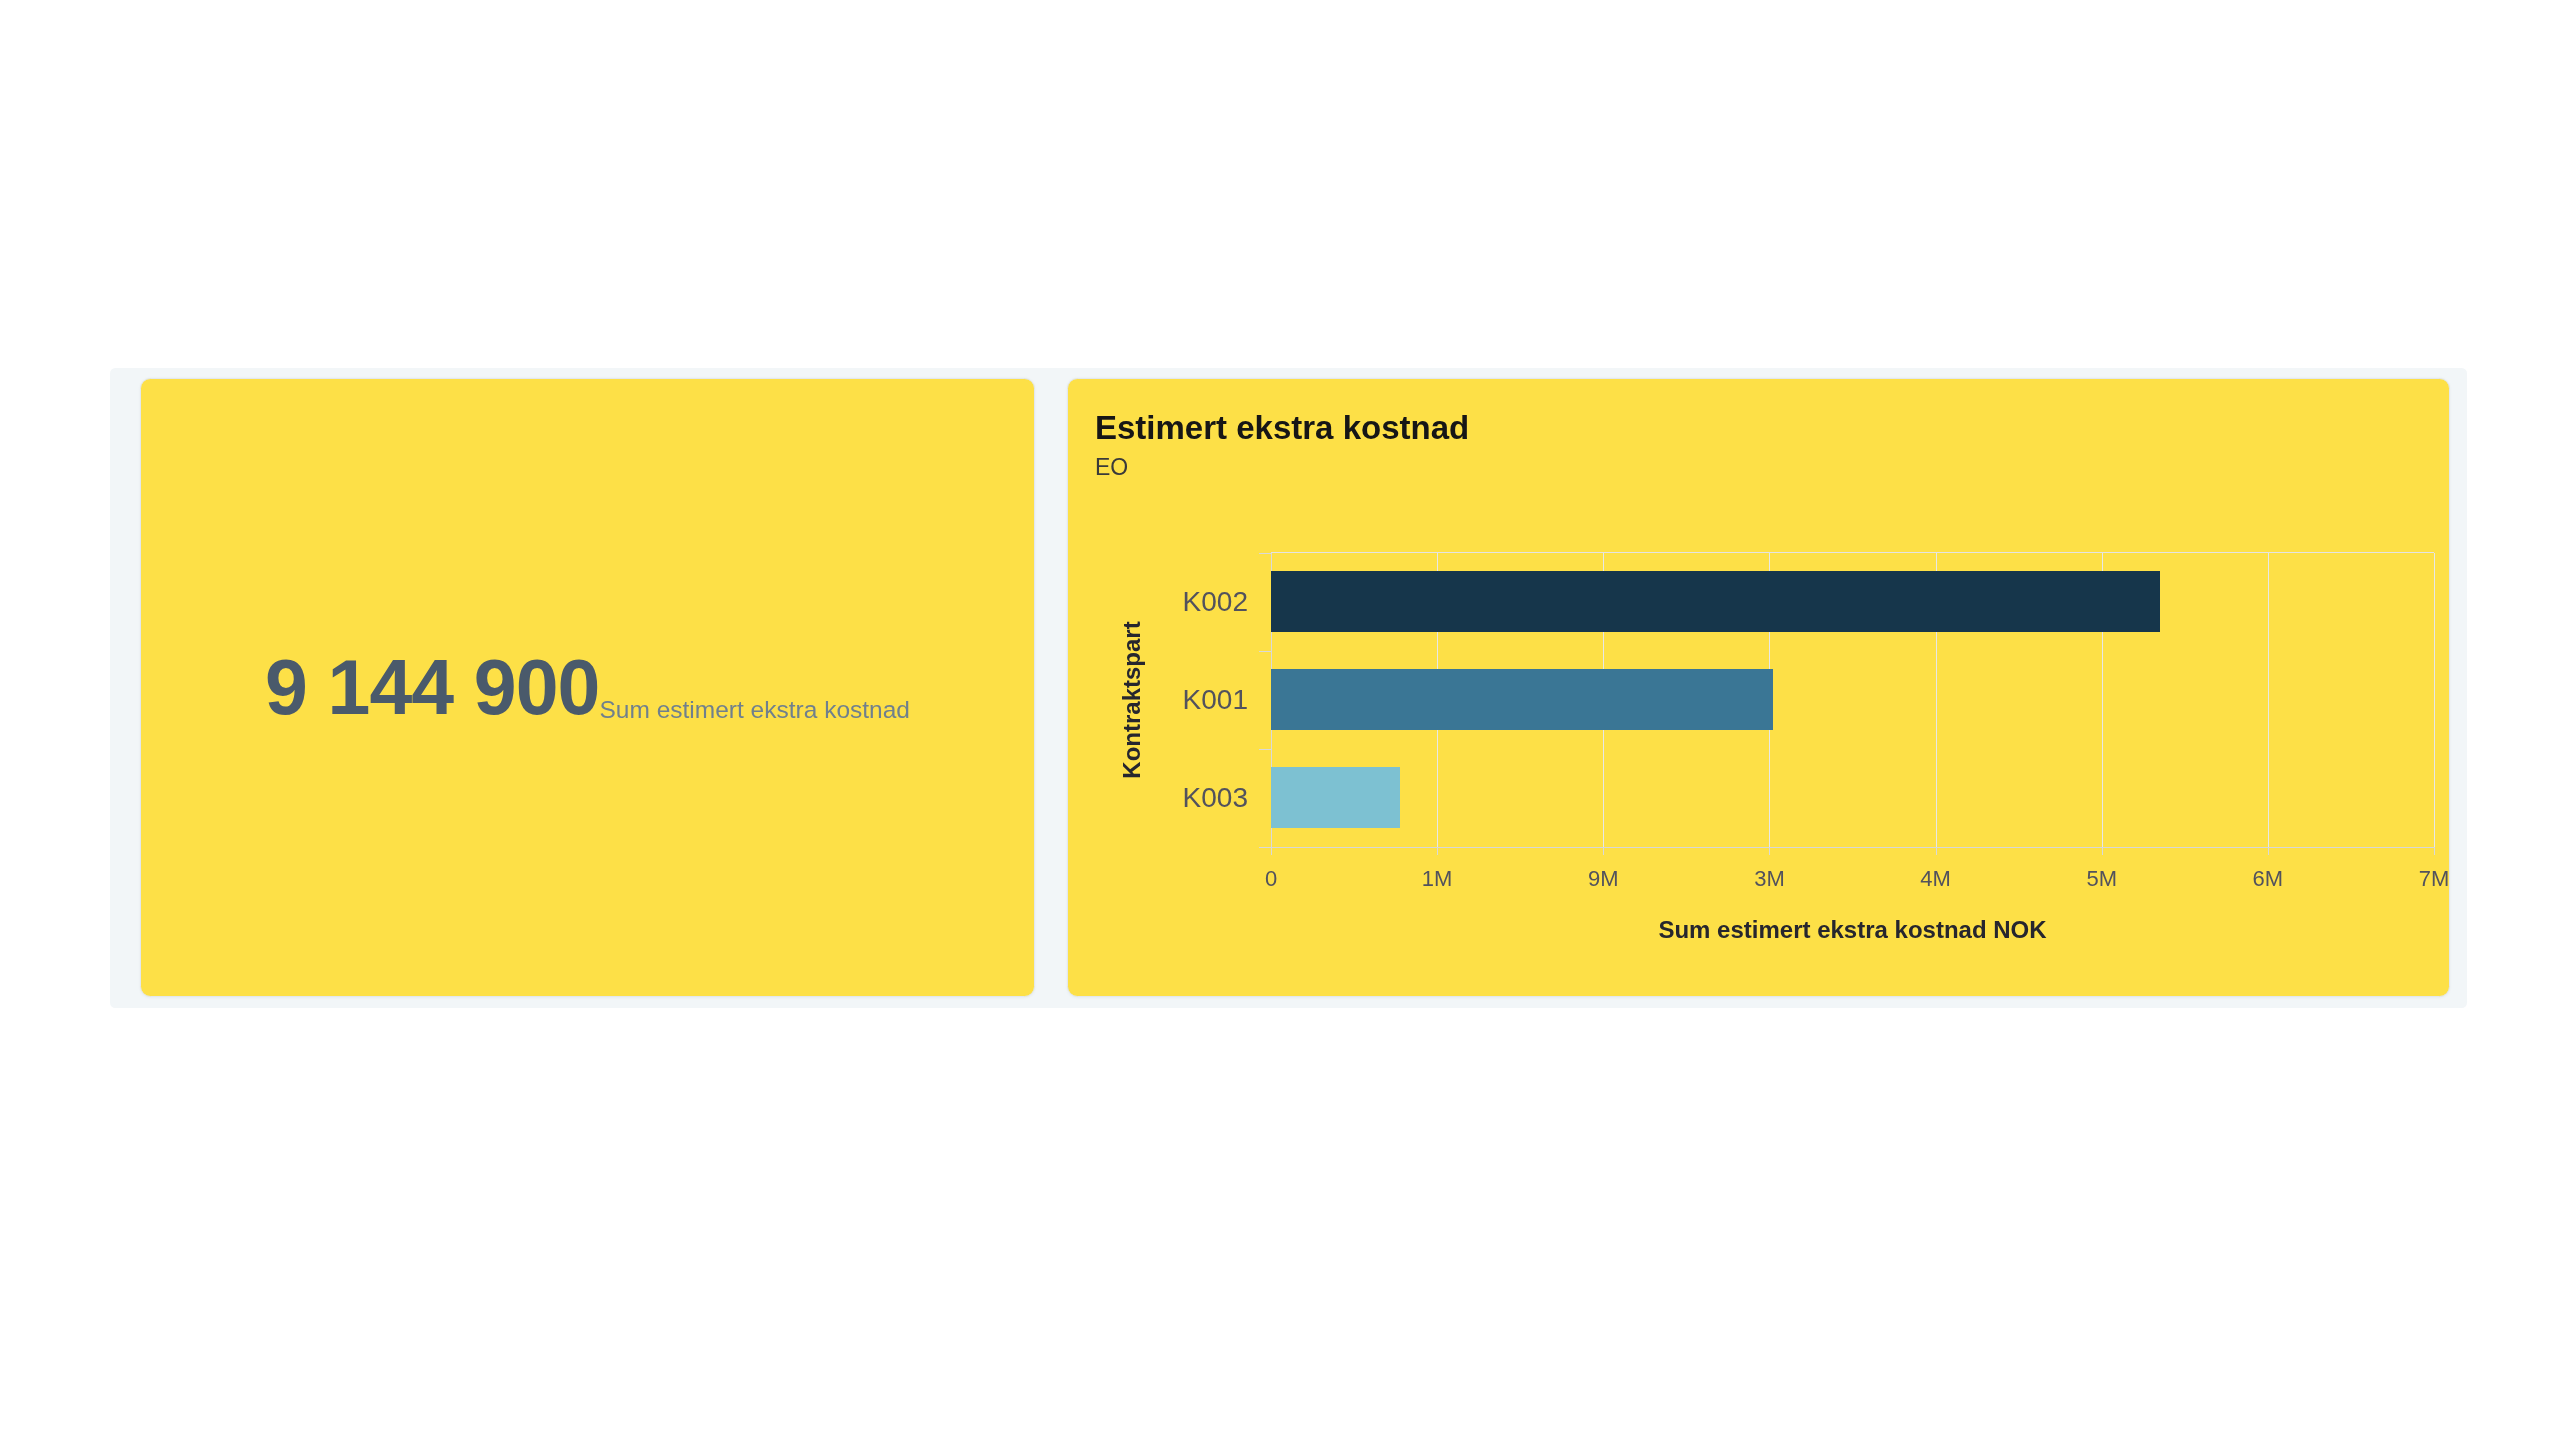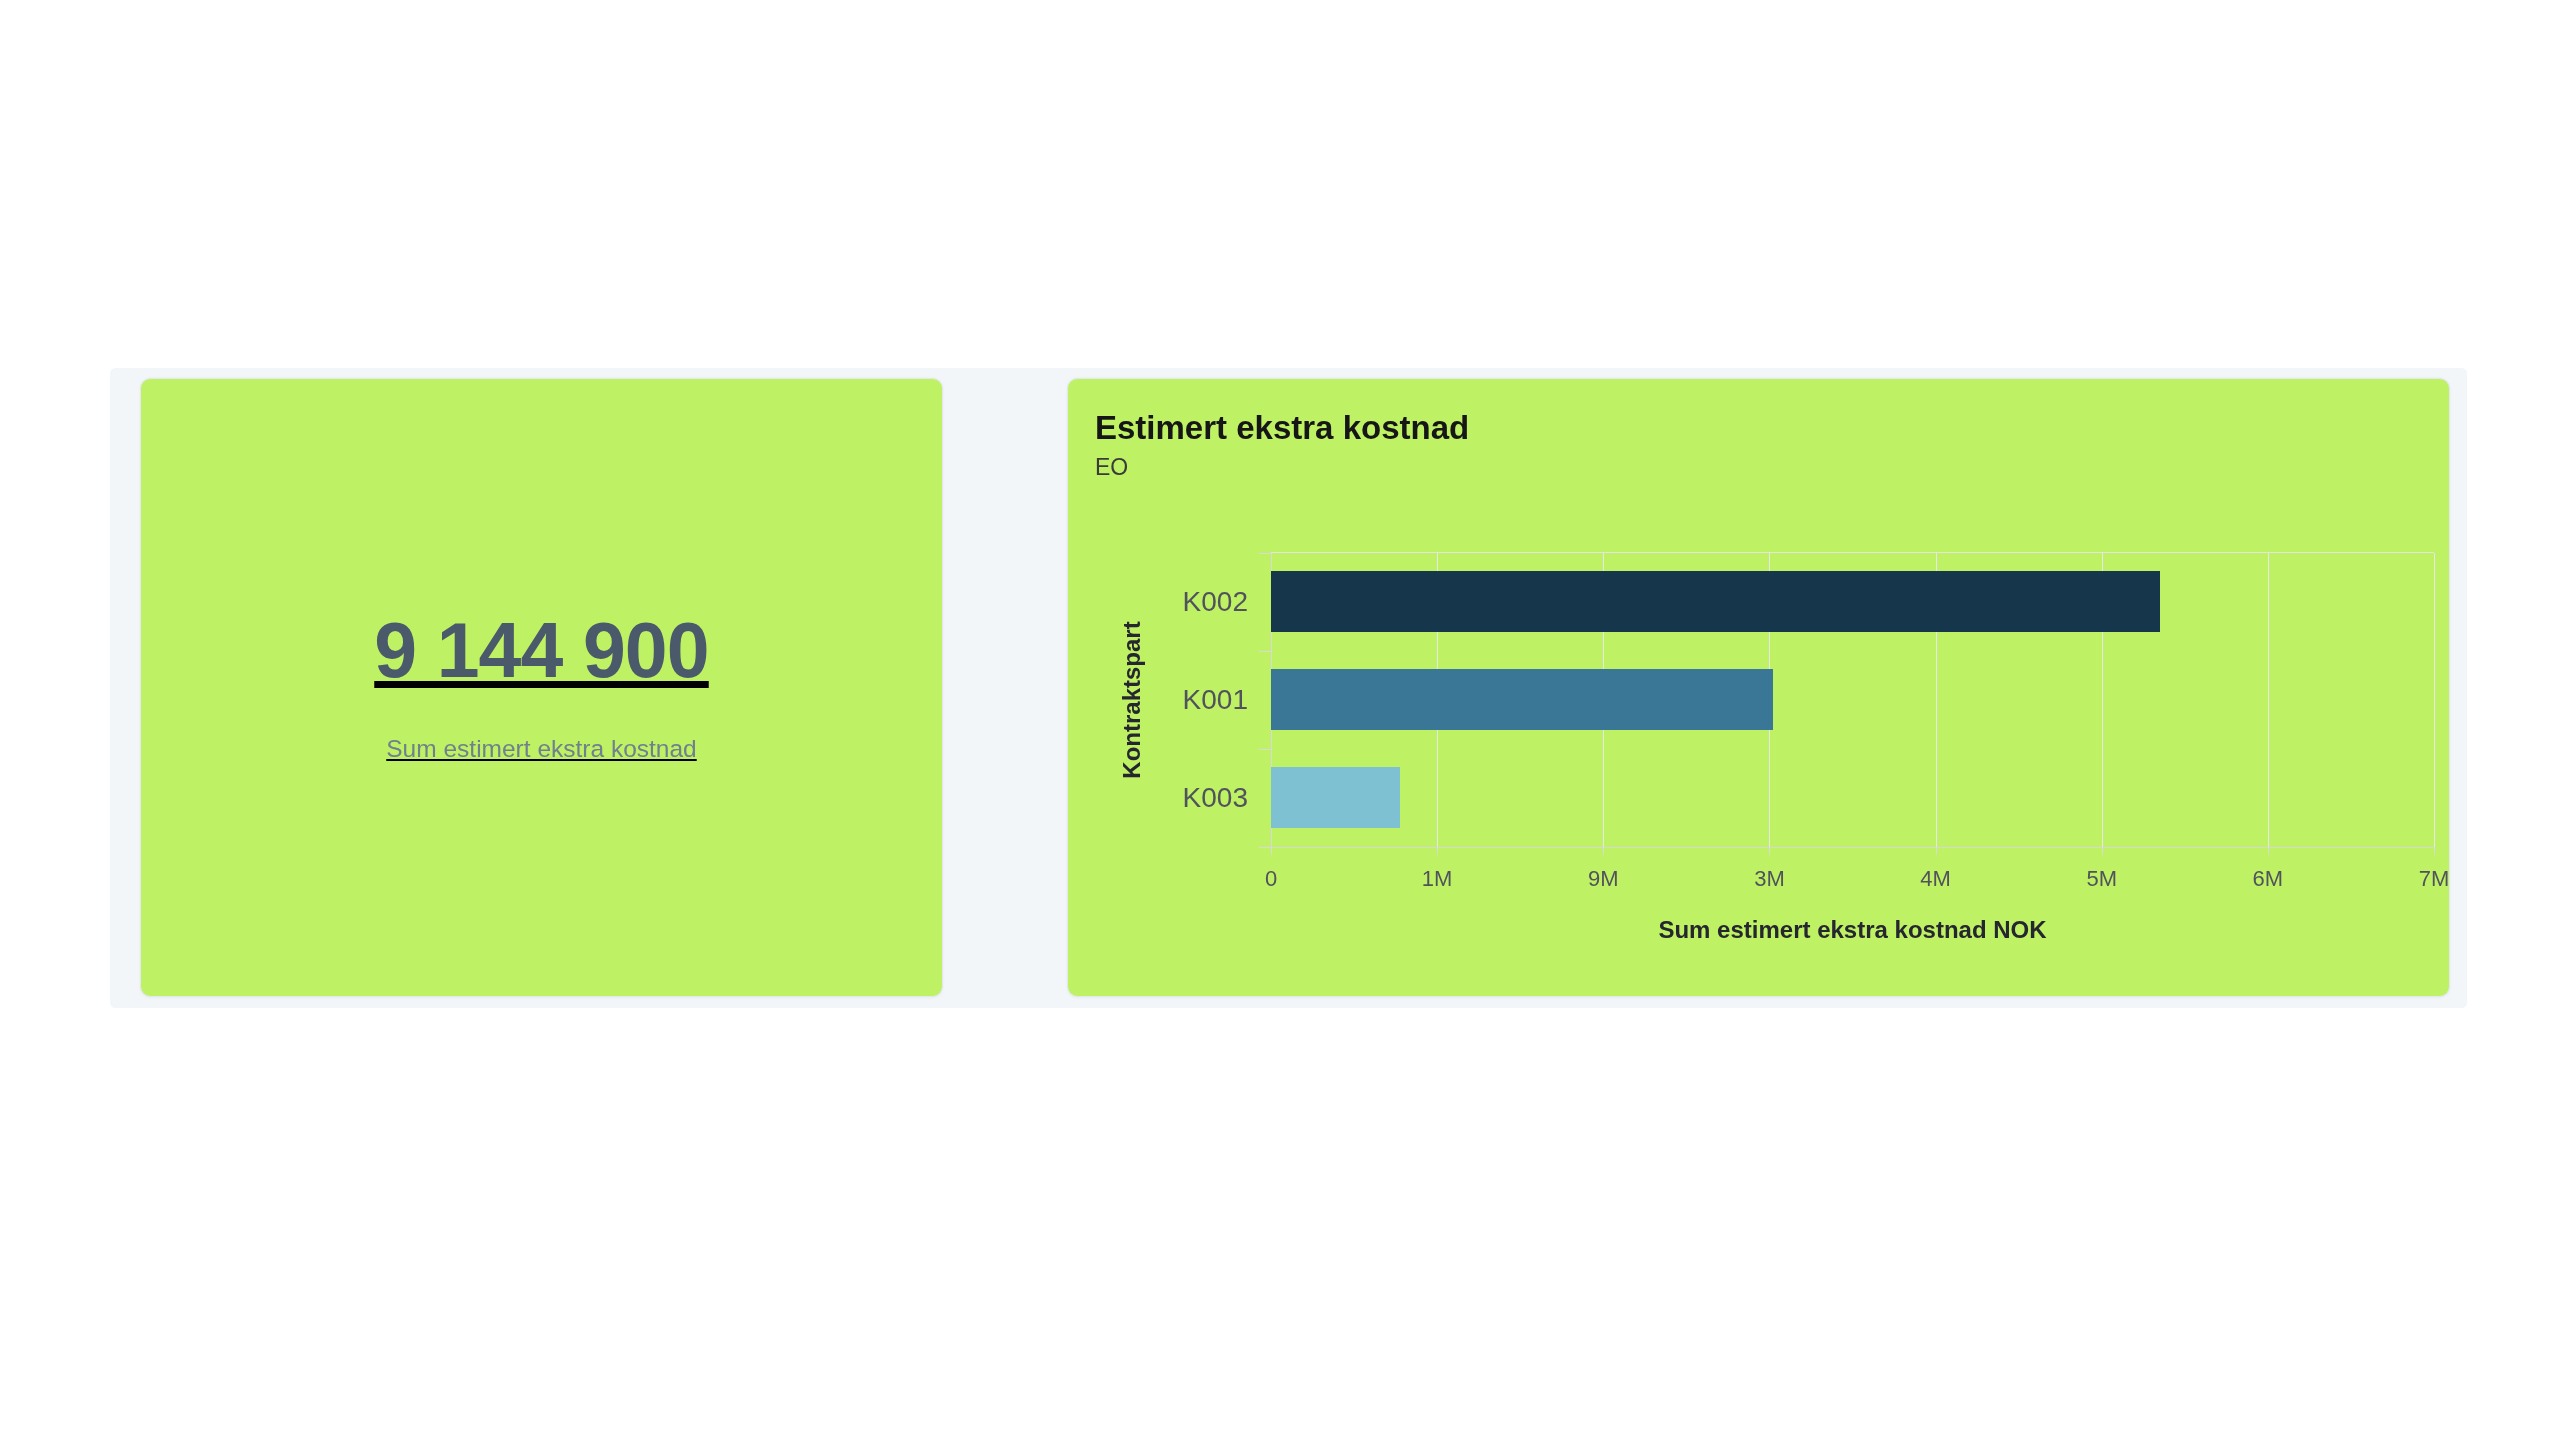--- a/index.html
+++ b/index.html
@@ -3,24 +3,24 @@
 <meta charset="utf-8">
 <style>
   * { margin:0; padding:0; box-sizing:border-box; }
   html,body { width:2576px; height:1449px; background:#ffffff; overflow:hidden;
               font-family:"Liberation Sans","DejaVu Sans",sans-serif; }
   .stage { position:relative; width:2576px; height:1449px; background:#ffffff; }
 
   .panel { position:absolute; left:110px; top:368px; width:2357px; height:640px;
            background:#f2f6f8; border-radius:5.3px; }
 
-  .card { position:absolute; background:#bef264; border:0.9px solid #e3e8ec;
-          border-radius:10.5px; box-shadow:0 0.9px 2.6px rgba(30,50,70,.05);text-decoration:underline; }
-  .card-summary { left:30px; top:9.6px; width:803px; height:619px;
-                  display:flex; flex-direction:column; align-items:center;
+  .card { position:absolute; background:#fde047; border:0.9px solid #e3e8ec;
+          border-radius:10.5px; box-shadow:0 0.9px 2.6px rgba(30,50,70,.05); }
+  .card-summary { left:30px; top:9.6px; width:895px; height:619px;
+                  display:flex; flex-direction:row; align-items:center;
                   justify-content:center; text-align:center; }
   .card-chart   { left:957px; top:9.6px; width:1383px; height:619px; }
 
   .kpi-value { font-size:77px; font-weight:600; color:#4a5a6b; letter-spacing:-0.9px; line-height:1; }
   .kpi-label { margin-top:46px; font-size:24.5px; color:#70808d; }
 
   .chart-title    { position:absolute; left:27px; top:30px; font-size:33px; font-weight:700; color:#161616; }
   .chart-subtitle { position:absolute; left:27px; top:75px; font-size:23px; font-weight:400; color:#3a3a3a; }
 
   .plot-wrap { position:absolute; left:203px; top:173px; width:1163px; height:296px; }

